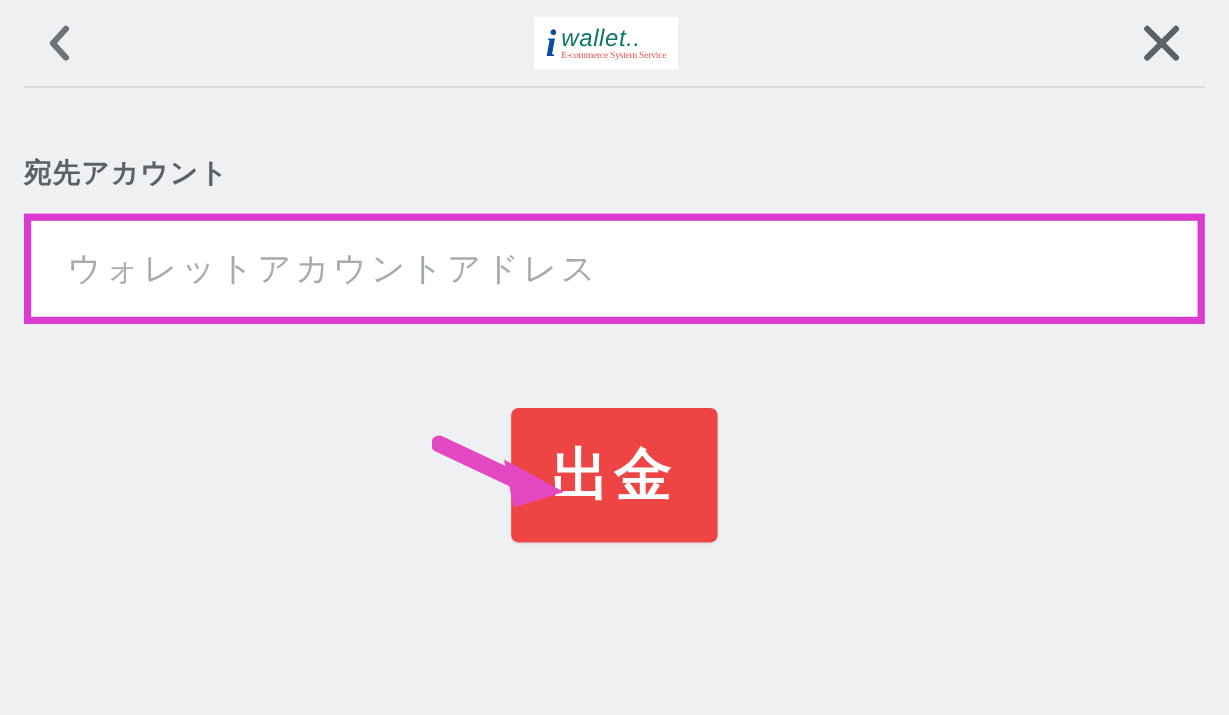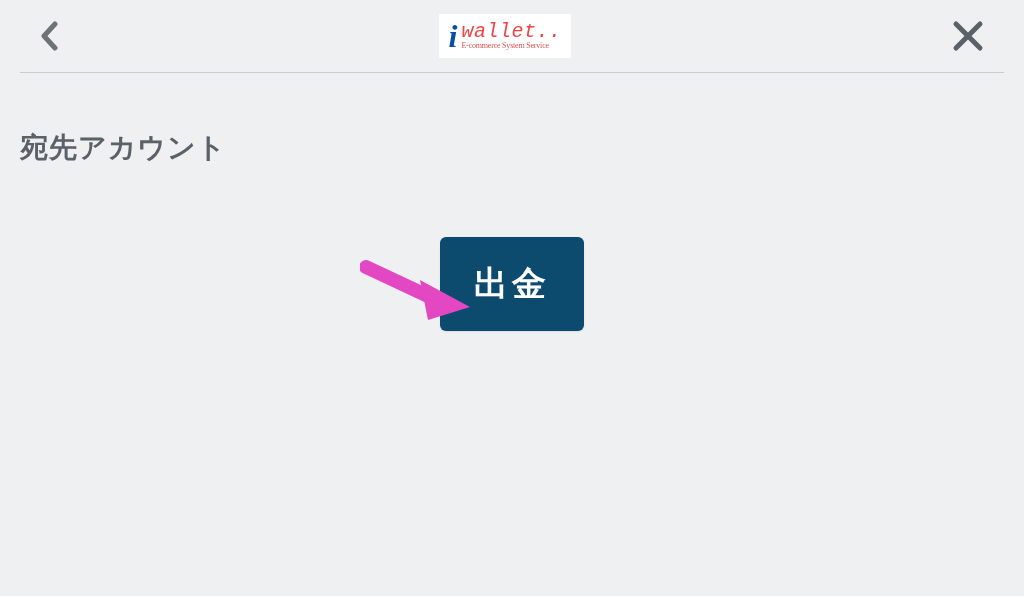--- a/index.html
+++ b/index.html
@@ -47,42 +47,42 @@
       color: #0b4da2;
       line-height: 1;
     }
     .logo-text-wrap {
       display: flex;
       flex-direction: column;
       align-items: flex-start;
       line-height: 1;
     }
     .logo-wallet {
-      font-family: Liberation Mono, monospace;
+      font-family: Liberation Sans, sans-serif;
       font-style: italic;
       font-size: 20px;
-      color: #ef4444;
+      color: #0f766e;
       letter-spacing: 0.5px;
     }
     .logo-tagline {
       font-family: Georgia, serif;
       font-size: 8px;
       color: #d9534f;
       letter-spacing: -0.2px;
     }
     .divider {
       height: 1px;
       background: #c9cbce;
       margin: 0 20px;
     }
     .content {
       padding: 56px 20px 0 20px;
     }
     .field-label {
-      font-size: 28px;
+      font-size: 23px;
       font-weight: 600;
       color: #5b6168;
       margin-bottom: 18px;
       letter-spacing: 1px;
     }
     .input-wrap {
       border: 6px solid #db3ad1;
       background: #ffffff;
       padding: 0;
     }
@@ -108,25 +108,25 @@
     }
     .arrow-annotation {
       position: absolute;
       left: 340px;
       top: 15px;
       display: flex;
       align-items: center;
       pointer-events: none;
     }
     .withdraw-btn {
-      background: #0c4a6e;
+      background: #ef4444;
       color: #ffffff;
       border: none;
       border-radius: 6px;
-      font-size: 34px;
+      font-size: 48px;
       font-weight: 700;
       padding: 24px 34px;
       cursor: pointer;
       letter-spacing: 4px;
       box-shadow: 0 1px 2px rgba(0,0,0,0.08);
     }
   </style>
 </head>
 <body>
 
@@ -151,20 +151,23 @@
       <line x1="28" y1="4" x2="4" y2="28" stroke="#5b6168" stroke-width="5" stroke-linecap="round"></line>
     </svg>
   </div>
 </div>
 
 <div class="divider"></div>
 
 <div class="content">
   <div class="field-label">宛先アカウント</div>
 
+  <div class="input-wrap">
+    <input type="text" class="wallet-input" placeholder="ウォレットアカウントアドレス" value="" style="">
+  </div>
 
   <div class="action-area">
     <div class="arrow-annotation">
       <svg width="110" height="70" viewBox="0 0 110 70">
         <line x1="6" y1="15" x2="70" y2="45" stroke="#e447c2" stroke-width="14" stroke-linecap="round"></line>
         <polygon points="110,55 60,28 68,68" fill="#e447c2"></polygon>
       </svg>
     </div>
     <button class="withdraw-btn">出金</button>
   </div>

